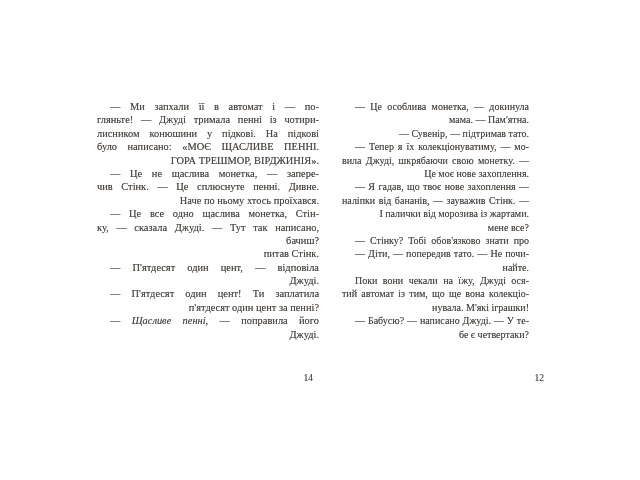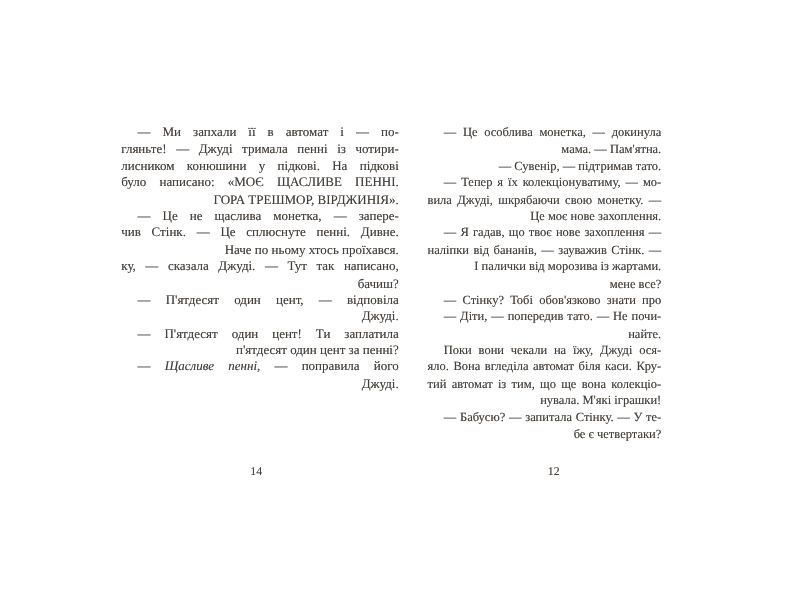--- a/index.html
+++ b/index.html
@@ -61,42 +61,44 @@
   }
   .line .italic {
     font-style: italic;
   }
   .page-number {
     position: absolute;
     top: 372px;
     font-size: 9.5px;
     line-height: 12px;
     color: #4a453f;
-    text-align: center;
+    text-align: right;
     text-shadow: 0 0 0.5px rgba(80, 72, 66, 0.5);
   }
   .page-left .page-number  { left: 97px; width: 216px; }
   .page-right .page-number { left: 12px; width: 202px; }
 </style>
 </head>
 <body>
 
 <div class="spread">
   <div class="page page-left">
     <div class="text-block">
         <div class="line indent fill">— Ми запхали її в автомат і — по-</div>
         <div class="line fill">гляньте! — Джуді тримала пенні із чотири-</div>
         <div class="line fill">лисником конюшини у підкові. На підкові</div>
         <div class="line fill">було написано: «МОЄ ЩАСЛИВЕ ПЕННІ.</div>
         <div class="line">ГОРА ТРЕШМОР, ВІРДЖИНІЯ».</div>
         <div class="line indent fill">— Це не щаслива монетка, — запере-</div>
         <div class="line fill">чив Стінк. — Це сплюснуте пенні. Дивне.</div>
         <div class="line">Наче по ньому хтось проїхався.</div>
+        <div class="line indent fill">— Це все одно щаслива монетка, Стін-</div>
         <div class="line fill">ку, — сказала Джуді. — Тут так написано,</div>
         <div class="line">бачиш?</div>
+        <div class="line">питав Стінк.</div>
         <div class="line indent fill">— П'ятдесят один цент, — відповіла</div>
         <div class="line">Джуді.</div>
         <div class="line indent fill">— П'ятдесят один цент! Ти заплатила</div>
         <div class="line">п'ятдесят один цент за пенні?</div>
         <div class="line indent fill"><span>— </span><span class="italic">Щасливе пенні</span><span>, — поправила його</span></div>
         <div class="line">Джуді.</div>
       </div>
     <div class="page-number">14</div>
   </div>
   <div class="page page-right">
@@ -108,21 +110,20 @@
         <div class="line fill">вила Джуді, шкрябаючи свою монетку. —</div>
         <div class="line">Це моє нове захоплення.</div>
         <div class="line indent fill">— Я гадав, що твоє нове захоплення —</div>
         <div class="line fill">наліпки від бананів, — зауважив Стінк. —</div>
         <div class="line">І палички від морозива із жартами.</div>
         <div class="line">мене все?</div>
         <div class="line indent fill">— Стінку? Тобі обов'язково знати про</div>
         <div class="line indent fill">— Діти, — попередив тато. — Не почи-</div>
         <div class="line">найте.</div>
         <div class="line indent fill">Поки вони чекали на їжу, Джуді ося-</div>
-        <div class="line fill">яло. Вона вгледіла автомат біля каси. Кру-</div>
         <div class="line fill">тий автомат із тим, що ще вона колекціо-</div>
         <div class="line">нувала. М'які іграшки!</div>
-        <div class="line indent fill">— Бабусю? — запитала Стінку. — У те-</div>
+        <div class="line indent fill">— Бабусю? — написано Джуді. — У те-</div>
         <div class="line">бе є четвертаки?</div>
       </div>
     <div class="page-number">12</div>
   </div>
 </div>
 
 </body></html>

